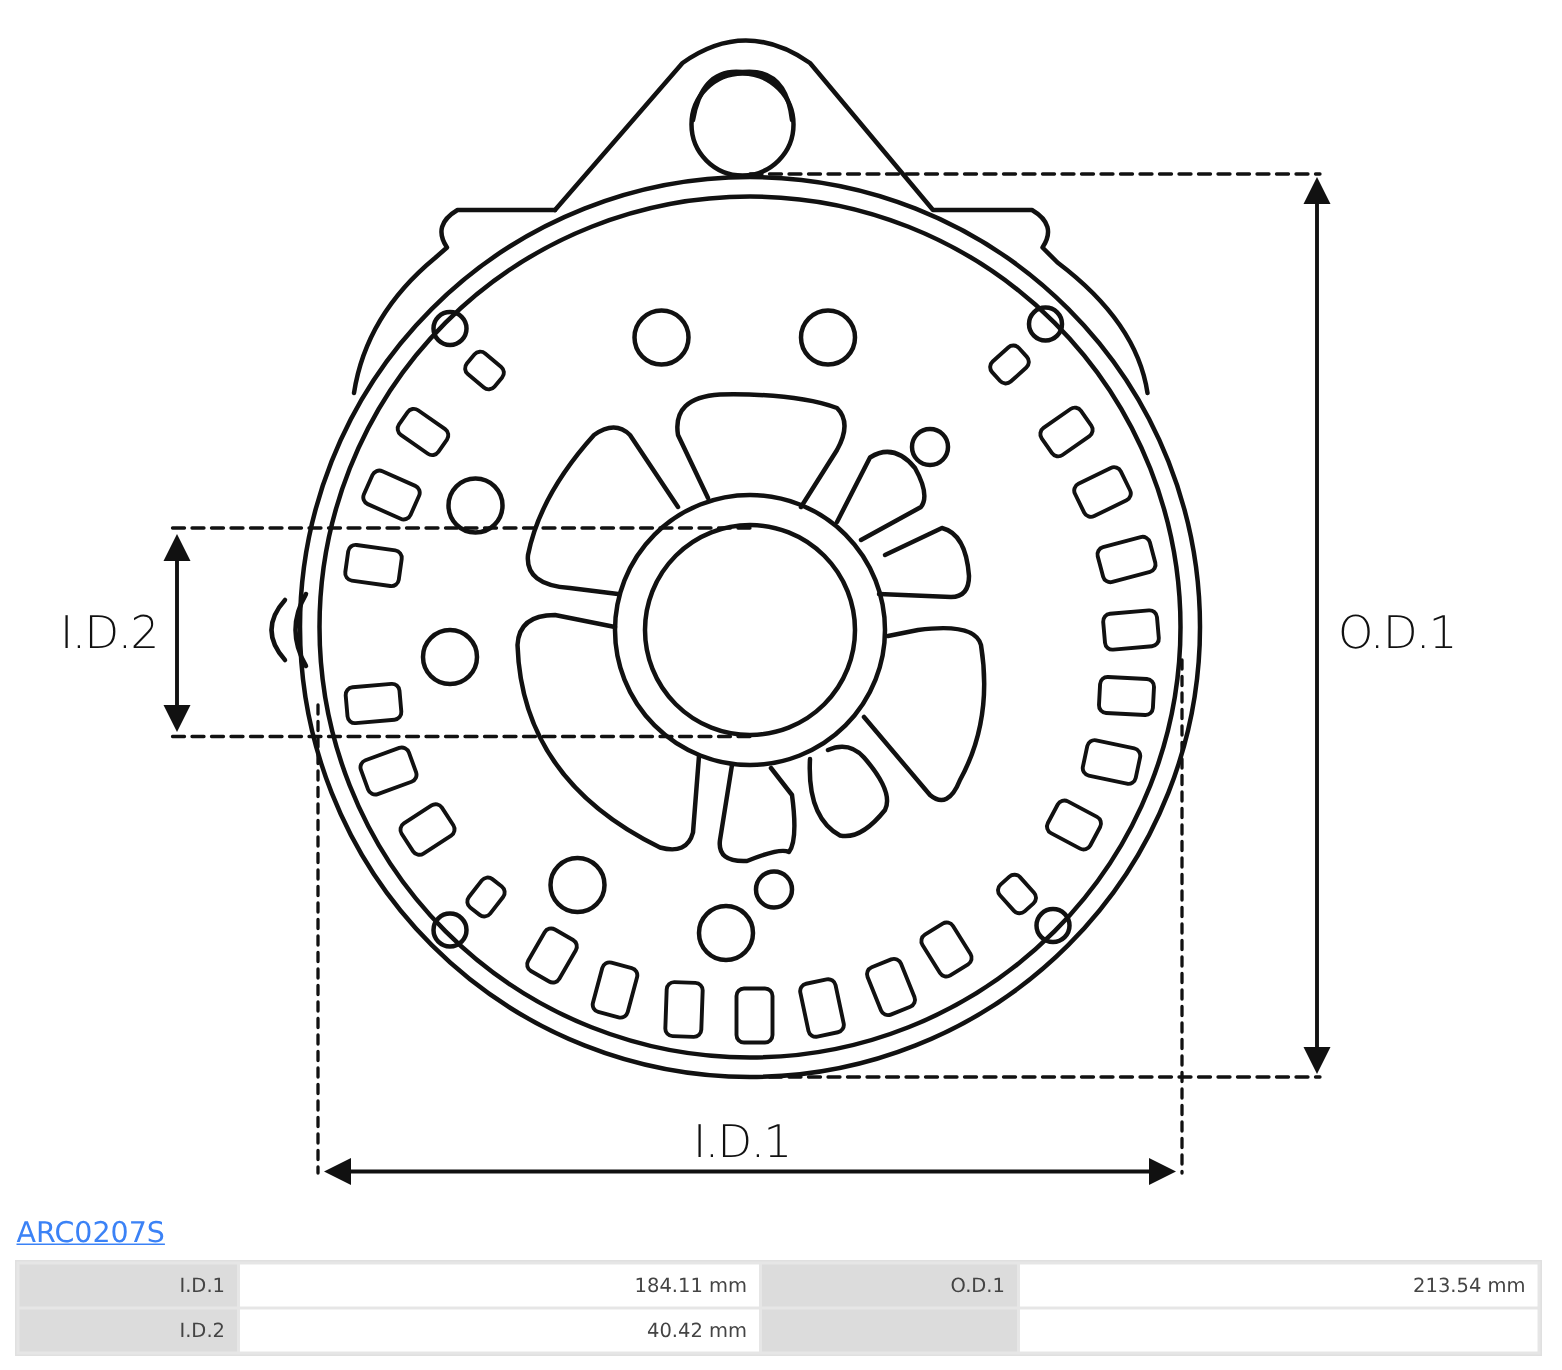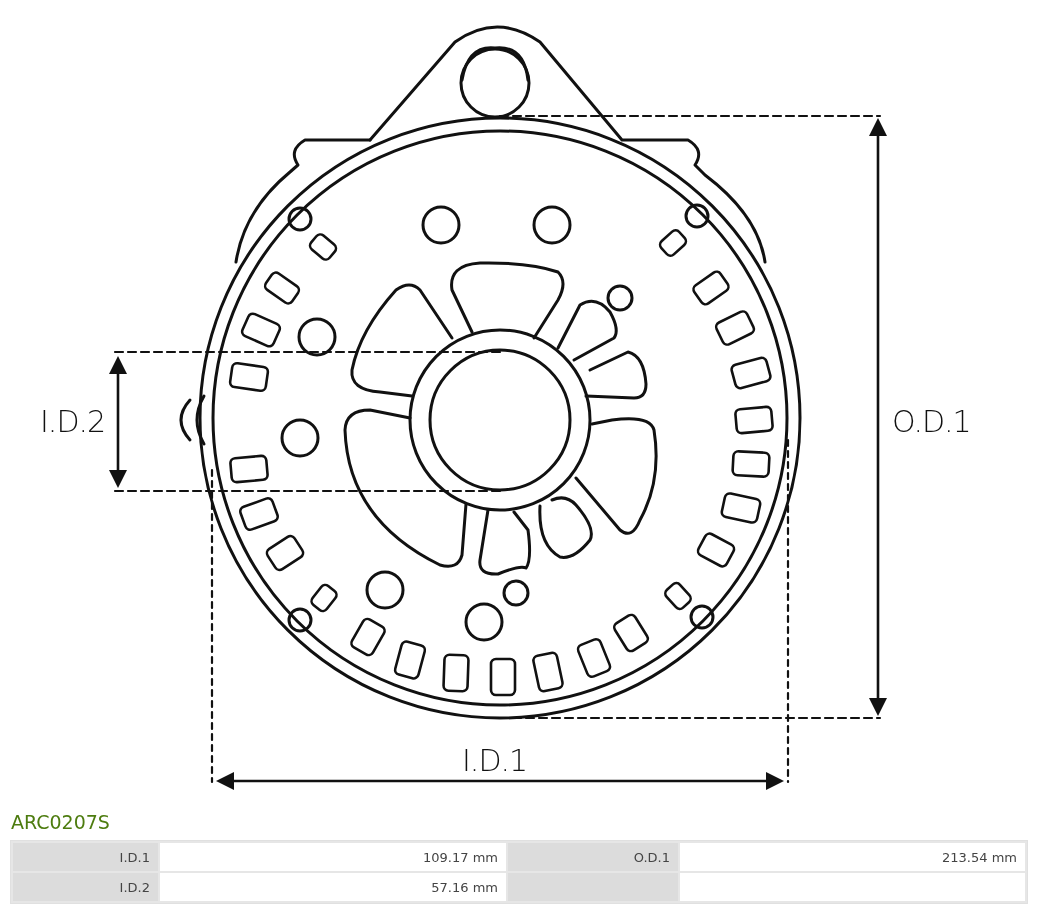--- a/index.html
+++ b/index.html
@@ -1,20 +1,20 @@
 <!DOCTYPE html>
 <html><head>
 <meta charset="utf-8">
 <style>
   html, body { margin:0; padding:0; background:#ffffff; }
   body { width:1041px; height:913px; position:relative; overflow:hidden; font-family:"DejaVu Sans", sans-serif; }
   #drawing { position:absolute; left:0; top:0; width:1041px; height:800px; }
   #drawing svg { display:block; }
   .dim-label { font-family:"DejaVu Sans", sans-serif; font-size:30px; fill:#111; letter-spacing:-1px; font-weight:300; }
-  #part-code { position:absolute; left:11px; top:810px; color:#4d7c0f; font-size:19px; line-height:24px; letter-spacing:0px; }
+  #part-code { position:absolute; left:11px; top:810px; color:#3b82f6; font-size:19px; line-height:24px; letter-spacing:0px;text-decoration:underline; }
   #spec-table { position:absolute; left:10px; top:840px; width:1018px; border-collapse:separate; border-spacing:2px; background:#e6e6e6; border:1px solid #e0e0e0; }
   #spec-table td { height:28px; padding:0 8px; font-size:13px; color:#444; text-align:right; vertical-align:middle; white-space:nowrap; }
   #spec-table td.lbl { background:#dcdcdc; }
   #spec-table td.val { background:#ffffff; }
 </style>
 </head>
 <body>
 
 <div id="drawing">
 <svg width="1041" height="800" viewBox="0 0 1041 800" xmlns="http://www.w3.org/2000/svg" fill="none" stroke="#111" stroke-width="3" stroke-linecap="round" stroke-linejoin="round">
@@ -122,24 +122,24 @@
   <text class="dim-label" x="462" y="771" stroke="none">I.D.1</text>
 </svg>
 </div>
 
 <div id="part-code">ARC0207S</div>
 
 <table id="spec-table">
   <tbody>
     <tr>
       <td class="lbl" style="width:129px">I.D.1</td>
-      <td class="val" style="width:330px">109.17 mm</td>
+      <td class="val" style="width:330px">184.11 mm</td>
       <td class="lbl" style="width:154px">O.D.1</td>
       <td class="val">213.54 mm</td>
     </tr>
     <tr>
       <td class="lbl">I.D.2</td>
-      <td class="val">57.16 mm</td>
+      <td class="val">40.42 mm</td>
       <td class="lbl"></td>
       <td class="val"></td>
     </tr>
   </tbody>
 </table>
 
 </body></html>

